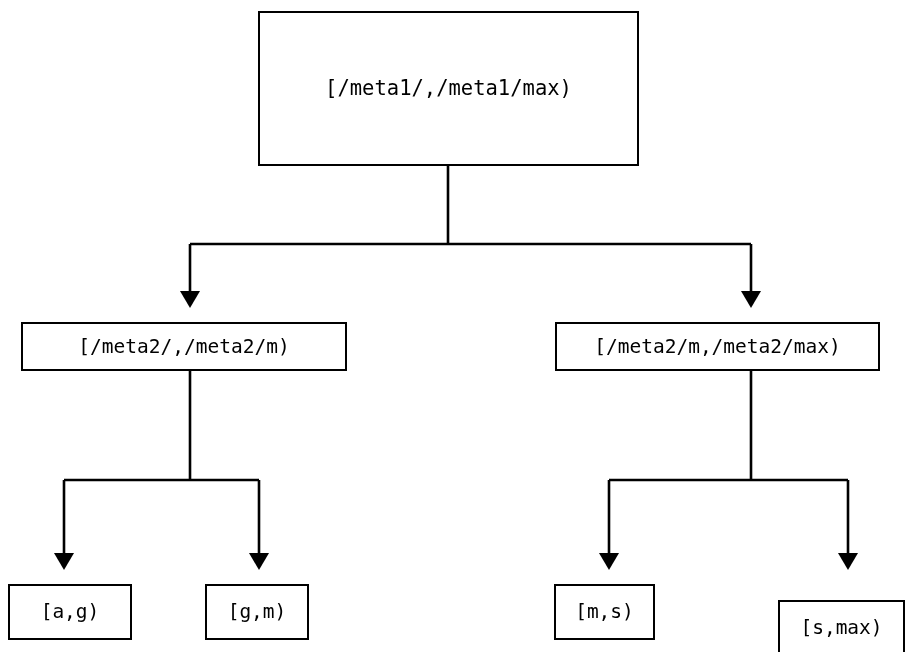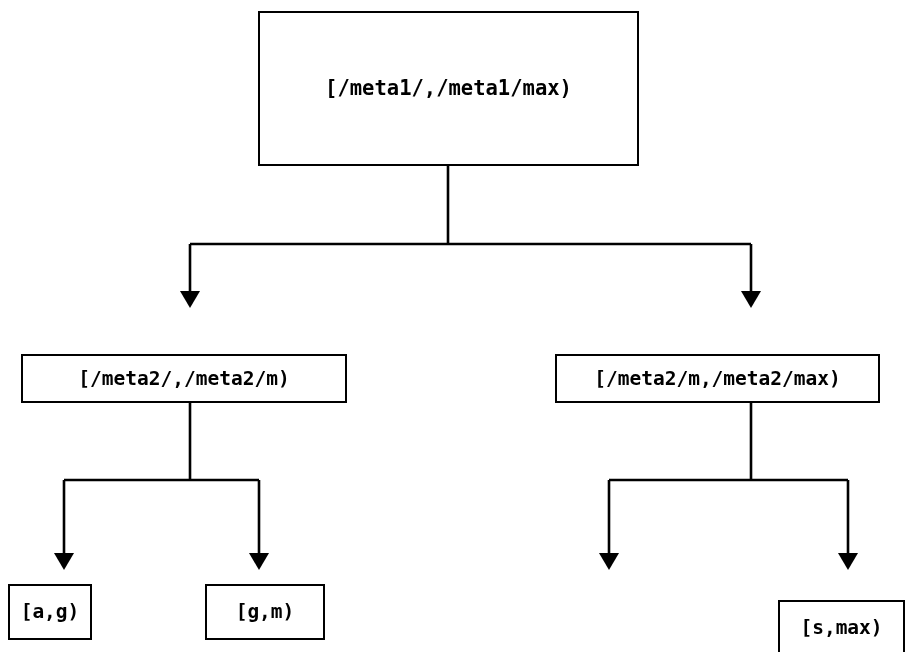--- a/index.html
+++ b/index.html
@@ -28,48 +28,46 @@
     position: absolute;
     box-sizing: border-box;
     background: #ffffff;
     border: 2.6px solid #000000;
     display: flex;
     align-items: center;
     justify-content: center;
     color: #000000;
     letter-spacing: 0px;
     white-space: nowrap;
-    font-weight: bold;
   }
   .node-label {
     display: block;
     line-height: 1;
   }
   .node-root {
     left: 258px;
     top: 11px;
     width: 381px;
     height: 155px;
     font-size: 20.5px;
   }
   .node-mid {
     top: 322px;
     height: 49px;
     font-size: 19.5px;
-    margin-top: 32px;
   }
   .node-mid-left  { left: 21px;  width: 326px; }
   .node-mid-right { left: 555px; width: 325px; }
   .node-leaf {
     top: 584px;
     height: 56px;
     font-size: 19.5px;
   }
-  .node-leaf-1 { left: 8px;   width: 84px; }
-  .node-leaf-2 { left: 205px; width: 120px; }
+  .node-leaf-1 { left: 8px;   width: 124px; }
+  .node-leaf-2 { left: 205px; width: 104px; }
   .node-leaf-3 { left: 554px; width: 101px; }
   .node-leaf-4 { left: 778px; width: 127px; margin-top: 16px; }
 </style>
 </head>
 <body>
 
 <div id="canvas">
 
   <svg class="edges" width="912" height="652" viewBox="0 0 912 652" xmlns="http://www.w3.org/2000/svg">
 
@@ -114,18 +112,21 @@
   </div>
 
   <div class="node node-leaf node-leaf-1">
     <span class="node-label">[a,g)</span>
   </div>
 
   <div class="node node-leaf node-leaf-2">
     <span class="node-label">[g,m)</span>
   </div>
 
+  <div class="node node-leaf node-leaf-3">
+    <span class="node-label">[m,s)</span>
+  </div>
 
   <div class="node node-leaf node-leaf-4">
     <span class="node-label">[s,max)</span>
   </div>
 
 </div>
 
 </body></html>

